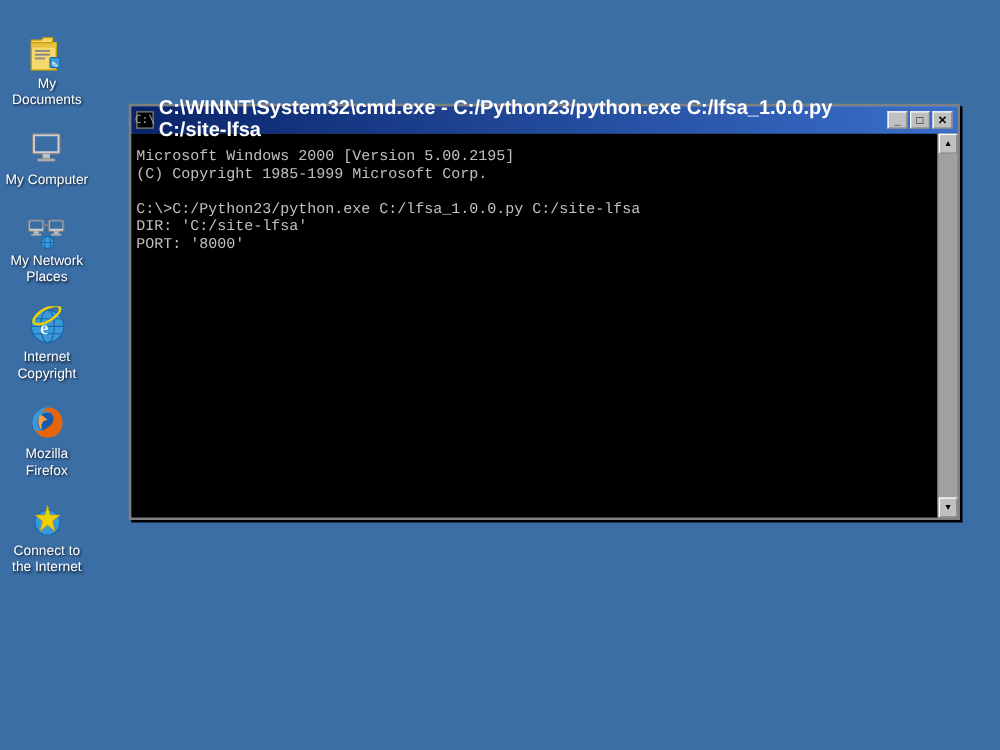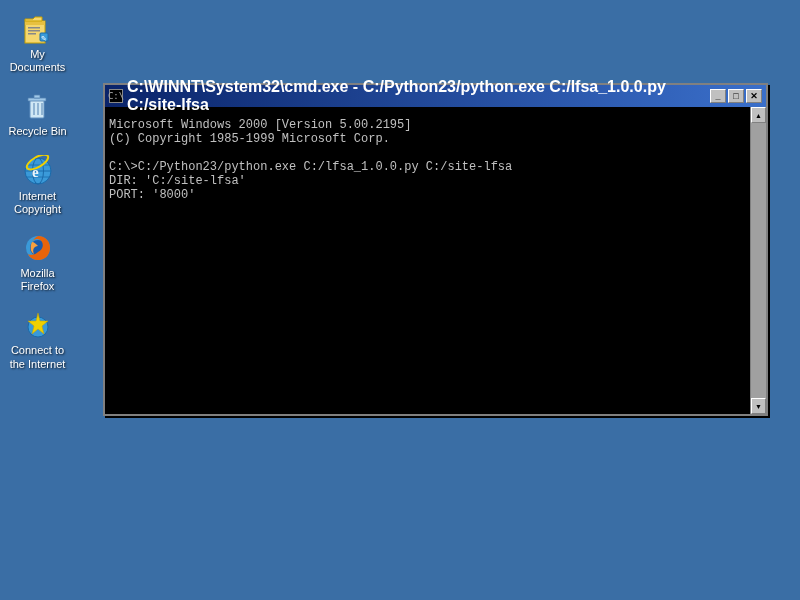--- a/index.html
+++ b/index.html
@@ -12,21 +12,21 @@
       overflow: hidden;
       position: relative;
     }
 
     
     .desktop-icons {
       position: absolute;
       left: 0;
       top: 0;
       width: 80px;
-      padding-top: 9px;
+      padding-top: 22px;
     }
 
     .desktop-icon {
       display: flex;
       flex-direction: column;
       align-items: center;
       width: 75px;
       margin-bottom: 8px;
       padding: 4px;
       cursor: pointer;
@@ -184,35 +184,55 @@
           <rect x="6" y="17" width="12" height="1.5" fill="#888"></rect>
           <rect x="6" y="20" width="8" height="1.5" fill="#888"></rect>
 
           <rect x="18" y="20" width="8" height="8" rx="1" fill="#3a9ad9" stroke="#1a6aaa" stroke-width="1"></rect>
           <text x="19" y="28" font-size="7" fill="white">✎</text>
         </svg>
       </div>
       <span class="icon-label">My Documents</span>
     </div>
 
-
-
-    <div class="desktop-icon">
-      <div class="icon-img">
-        <svg width="32" height="32" viewBox="0 0 32 32">
-          <rect x="8" y="10" width="14" height="18" rx="1" fill="#d0e8f5" stroke="#6090c0" stroke-width="1"></rect>
-          <rect x="6" y="8" width="18" height="3" rx="0.5" fill="#a0c8e8" stroke="#5080b0" stroke-width="0.8"></rect>
-          <rect x="12" y="5" width="6" height="3" rx="0.5" fill="#a0c8e8" stroke="#5080b0" stroke-width="0.8"></rect>
-          <line x1="12" y1="13" x2="12" y2="25" stroke="#5080b0" stroke-width="1"></line>
-          <line x1="16" y1="13" x2="16" y2="25" stroke="#5080b0" stroke-width="1"></line>
-          <line x1="20" y1="13" x2="20" y2="25" stroke="#5080b0" stroke-width="1"></line>
-        </svg>
-      </div>
-      <span class="icon-label">Recycle Bin</span>
-    </div>
+    <div class="desktop-icon">
+      <div class="icon-img">
+        <svg width="32" height="32" viewBox="0 0 32 32">
+          <rect x="4" y="4" width="22" height="16" rx="1" fill="#d0d0d0" stroke="#808080" stroke-width="1"></rect>
+          <rect x="6" y="6" width="18" height="12" fill="#3a6ea5"></rect>
+          <rect x="12" y="20" width="6" height="4" fill="#c0c0c0"></rect>
+          <rect x="8" y="24" width="14" height="2" fill="#b0b0b0" stroke="#808080" stroke-width="0.5"></rect>
+        </svg>
+      </div>
+      <span class="icon-label">My Computer</span>
+    </div>
+
+    <div class="desktop-icon">
+      <div class="icon-img">
+        <svg width="32" height="32" viewBox="0 0 32 32">
+
+          <rect x="1" y="8" width="12" height="9" rx="1" fill="#d0d0d0" stroke="#808080" stroke-width="1"></rect>
+          <rect x="2" y="9" width="10" height="6" fill="#3a6ea5"></rect>
+          <rect x="5" y="17" width="4" height="2" fill="#c0c0c0"></rect>
+          <rect x="3" y="19" width="8" height="1.5" fill="#b0b0b0"></rect>
+          <rect x="17" y="8" width="12" height="9" rx="1" fill="#d0d0d0" stroke="#808080" stroke-width="1"></rect>
+          <rect x="18" y="9" width="10" height="6" fill="#3a6ea5"></rect>
+          <rect x="21" y="17" width="4" height="2" fill="#c0c0c0"></rect>
+          <rect x="19" y="19" width="8" height="1.5" fill="#b0b0b0"></rect>
+
+          <line x1="13" y1="12" x2="17" y2="12" stroke="#808080" stroke-width="1.5"></line>
+
+          <circle cx="16" cy="26" r="5" fill="#3a9ad9" stroke="#1a6aaa" stroke-width="1"></circle>
+          <ellipse cx="16" cy="26" rx="2.5" ry="5" fill="none" stroke="#1a6aaa" stroke-width="0.8"></ellipse>
+          <line x1="11" y1="26" x2="21" y2="26" stroke="#1a6aaa" stroke-width="0.8"></line>
+        </svg>
+      </div>
+      <span class="icon-label">My Network Places</span>
+    </div>
+
 
     <div class="desktop-icon">
       <div class="icon-img">
         <svg width="32" height="32" viewBox="0 0 32 32">
           <circle cx="16" cy="16" r="13" fill="#3a9ad9" stroke="#1a6aaa" stroke-width="1"></circle>
           <ellipse cx="16" cy="16" rx="5.5" ry="13" fill="none" stroke="#1a6aaa" stroke-width="1"></ellipse>
           <line x1="3" y1="16" x2="29" y2="16" stroke="#1a6aaa" stroke-width="1"></line>
           <line x1="4" y1="10" x2="28" y2="10" stroke="#1a6aaa" stroke-width="0.8"></line>
           <line x1="4" y1="22" x2="28" y2="22" stroke="#1a6aaa" stroke-width="0.8"></line>
 

